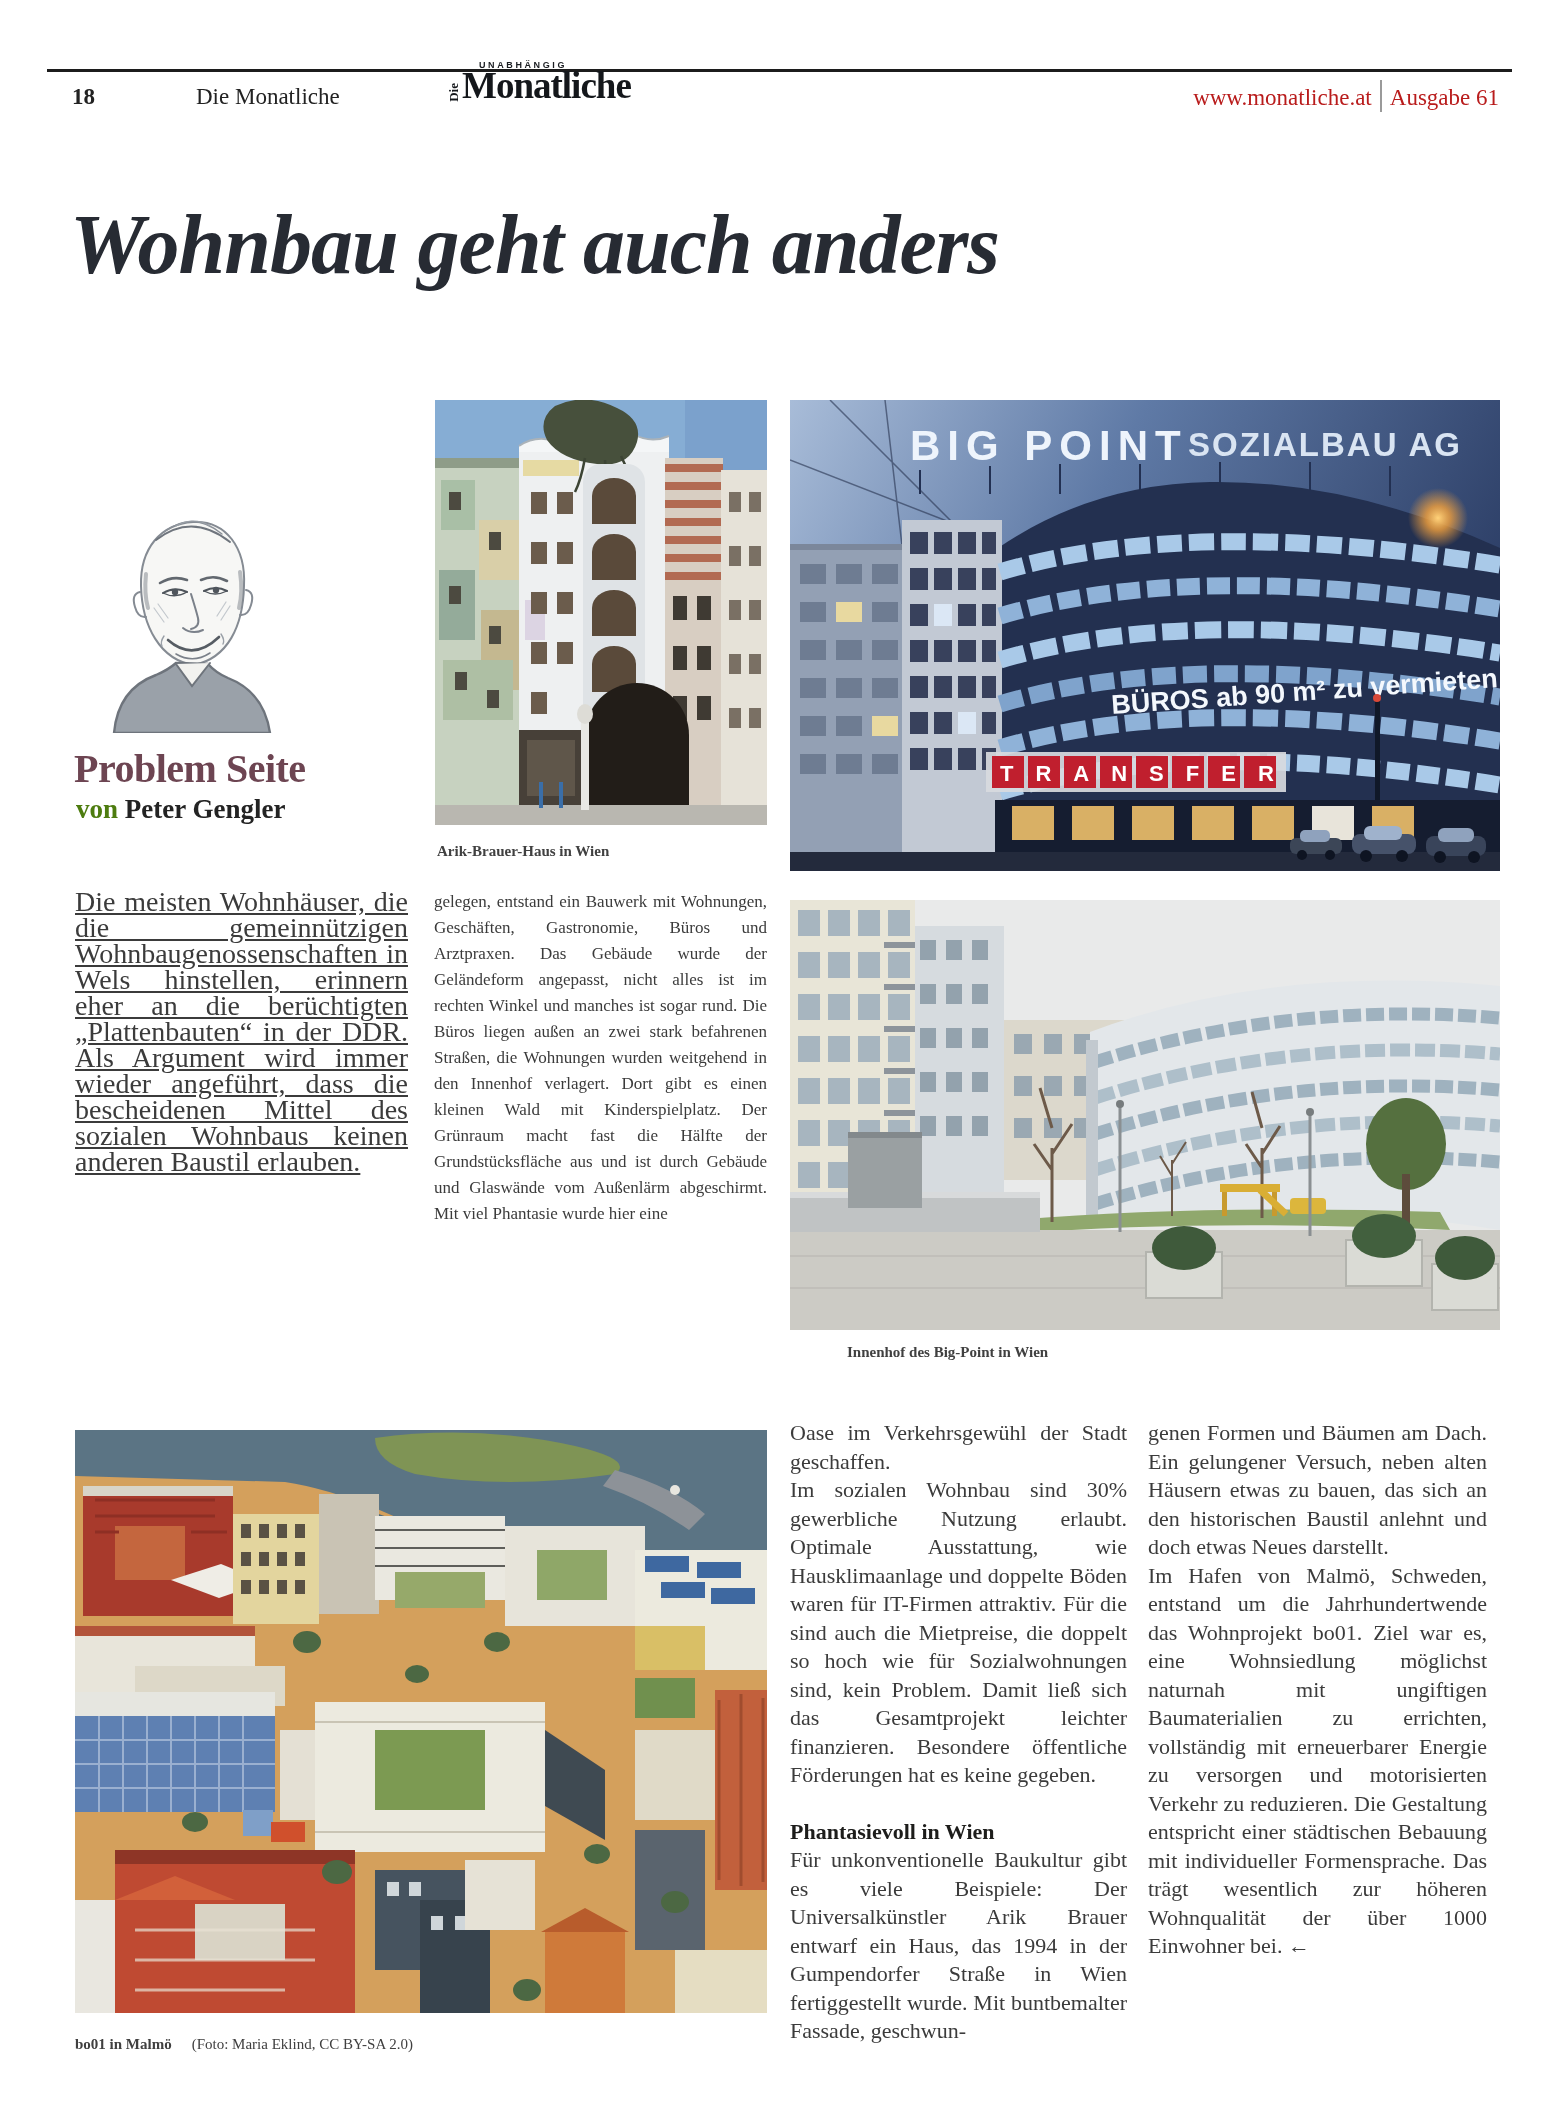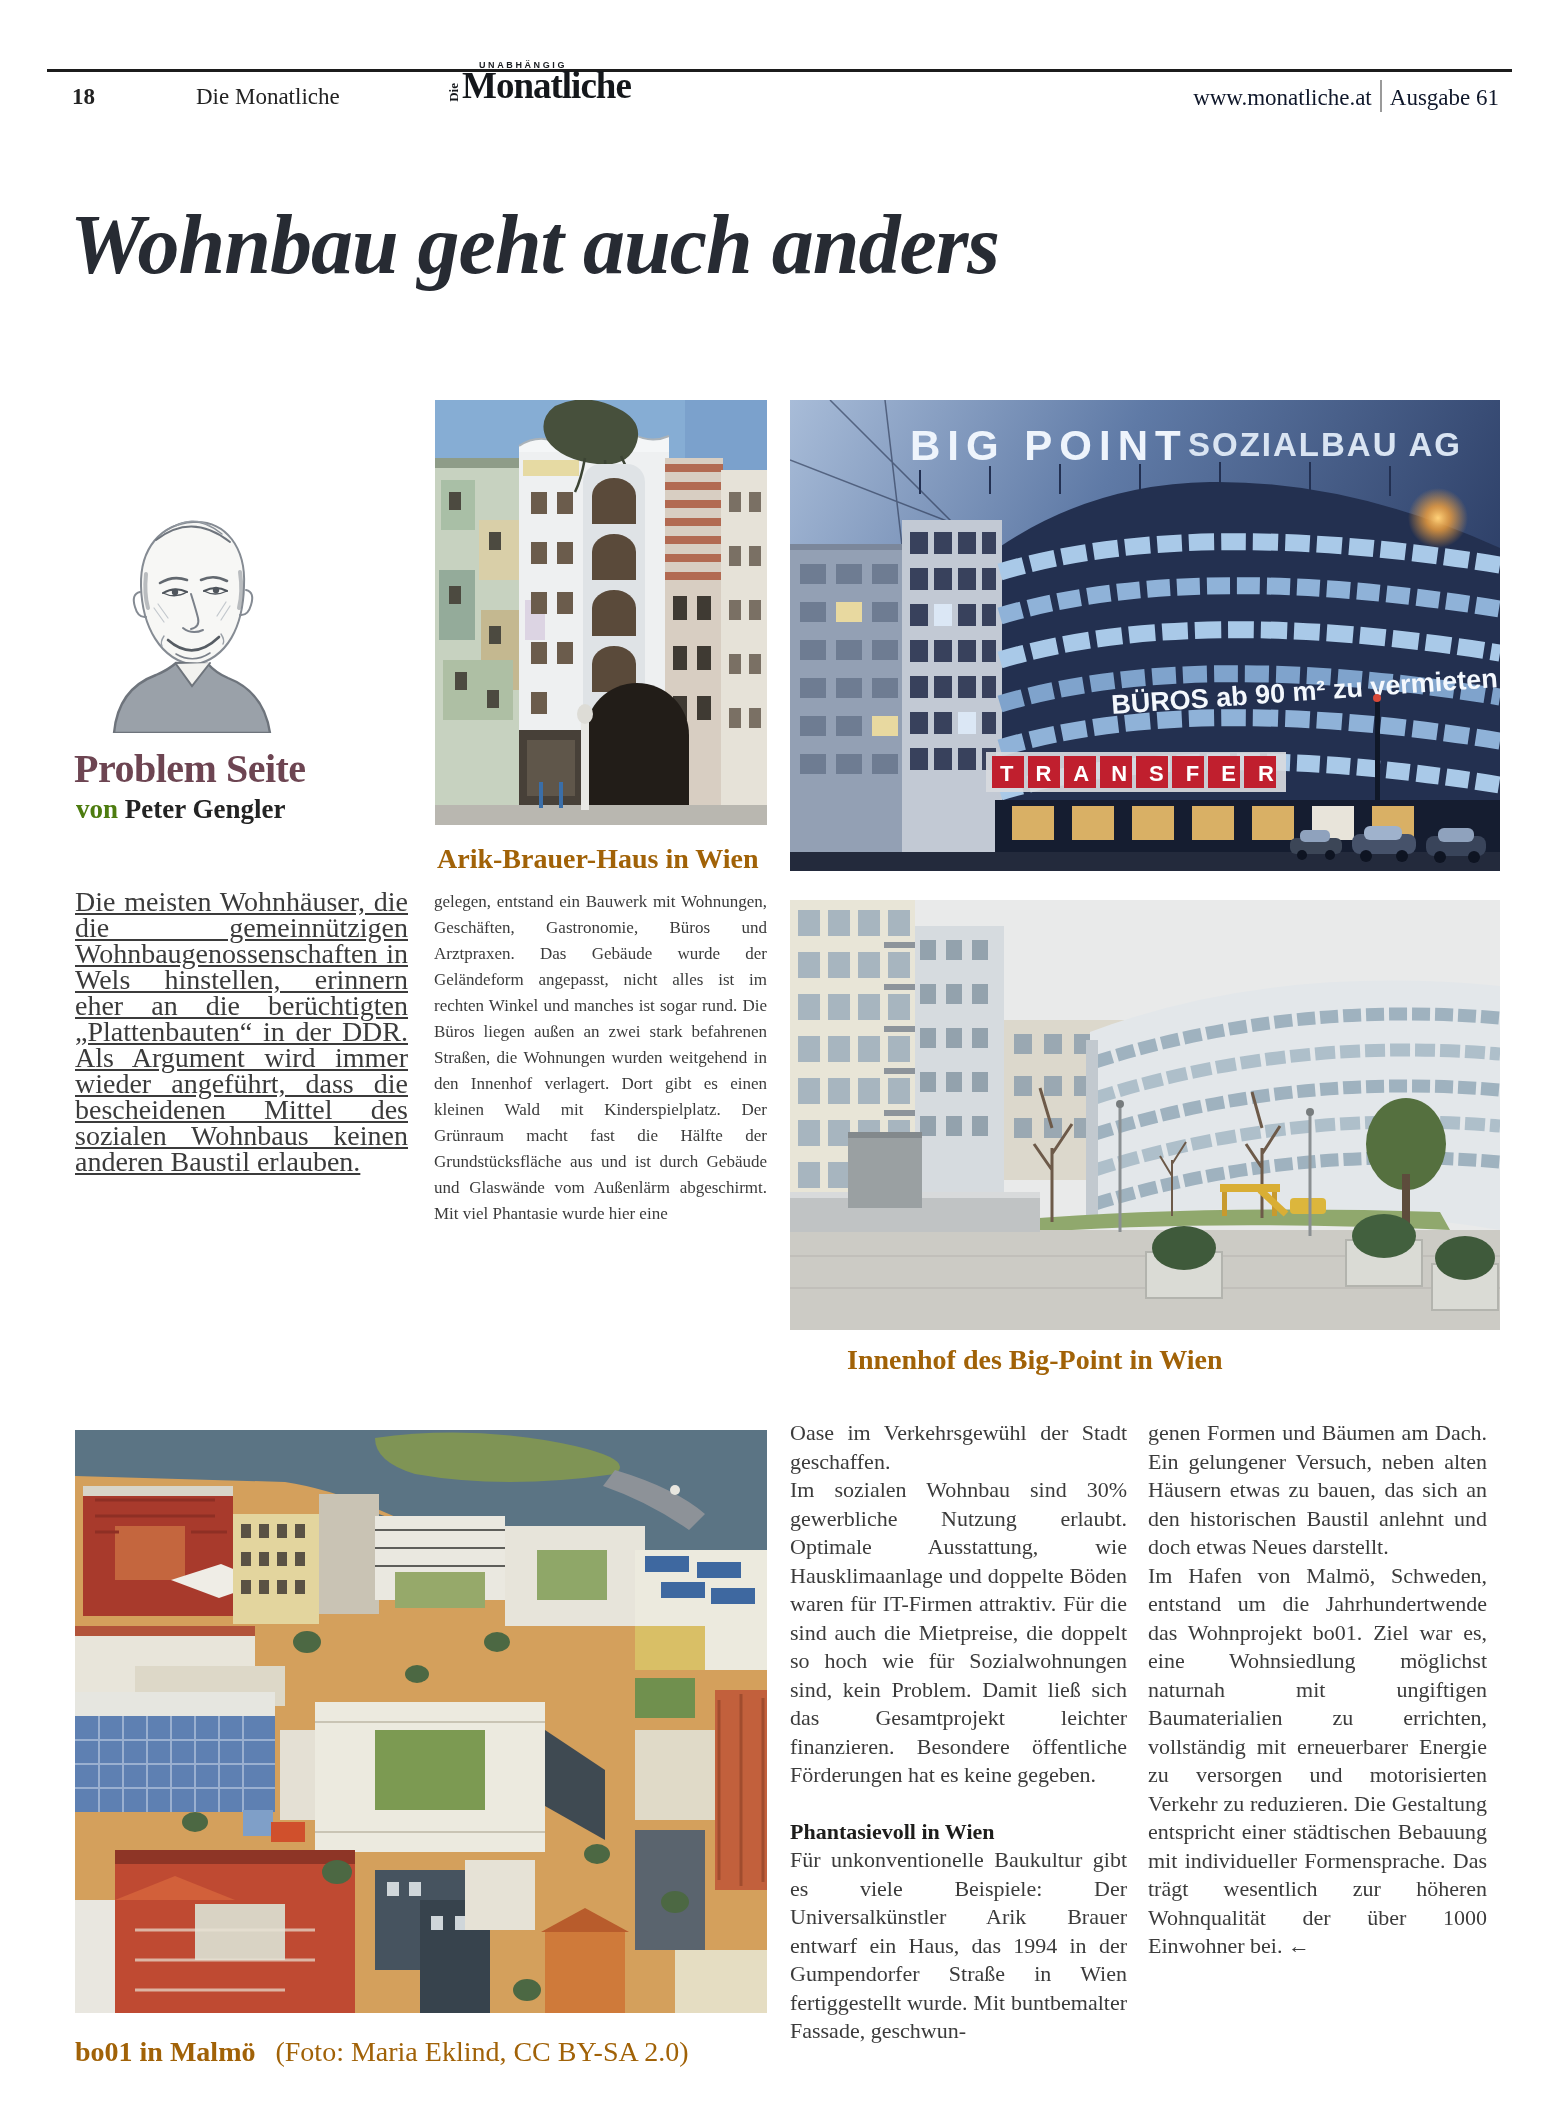--- a/index.html
+++ b/index.html
@@ -12,21 +12,21 @@
   .pagenum{left:72px;font-weight:bold;}
   .pub{left:196px;}
   .logo{position:absolute;left:447px;top:60px;color:#14171b;}
   .logo-tagline{display:block;margin-left:32px;font-family:"Liberation Sans",sans-serif;
                 font-size:9px;font-weight:bold;letter-spacing:2.6px;color:#1a1d21;}
   .logo-row{display:flex;align-items:flex-end;}
   .logo-die{writing-mode:vertical-rl;transform:rotate(180deg);font-size:13px;font-weight:bold;
             line-height:1;margin-right:2px;letter-spacing:0;}
   .logo-name{font-size:37px;font-weight:bold;letter-spacing:-1px;line-height:.85;}
   .header-right{position:absolute;right:60px;top:84px;display:flex;align-items:center;gap:8px;
-                font-size:23px;color:#0f172a;}
+                font-size:23px;color:#b91c1c;}
   .hdr-div{width:2px;height:32px;background:#9a9a9a;margin-top:-4px;}
 
   
   .headline{position:absolute;left:70px;top:196px;margin:0;font-size:84px;font-weight:bold;
             font-style:italic;letter-spacing:-1px;color:#272b33;white-space:nowrap;}
 
   
   .portrait{position:absolute;left:88px;top:488px;width:210px;height:245px;}
   .author-title{position:absolute;left:74px;top:745px;margin:0;font-size:40px;font-weight:bold;
                 letter-spacing:-.5px;color:#6d4552;white-space:nowrap;}
@@ -42,21 +42,21 @@
   .col2{left:434px;top:889px;width:333px;font-size:17px;line-height:26px;}
   .col3{left:790px;top:1419px;width:337px;font-size:22px;line-height:28.5px;}
   .col4{left:1148px;top:1419px;width:339px;font-size:22px;line-height:28.5px;}
 
   
   .photo{position:absolute;display:block;}
   .ph-arik{left:435px;top:400px;width:332px;height:425px;}
   .ph-bigpoint{left:790px;top:400px;width:710px;height:471px;}
   .ph-innenhof{left:790px;top:900px;width:710px;height:430px;}
   .ph-malmo{left:75px;top:1430px;width:692px;height:583px;}
-  .caption{position:absolute;font-size:28px;font-weight:bold;color:#a16207;white-space:nowrap;}
+  .caption{position:absolute;font-size:15px;font-weight:bold;color:#404040;white-space:nowrap;}
   .cap-arik{left:437px;top:843px;}
   .cap-innenhof{left:813px;top:1344px;margin-left:34px;}
   .cap-malmo{left:75px;top:2036px;}
   .credit{font-weight:normal;margin-left:20px;}
 </style>
 </head>
 <body>
 
 <div class="page">
 

